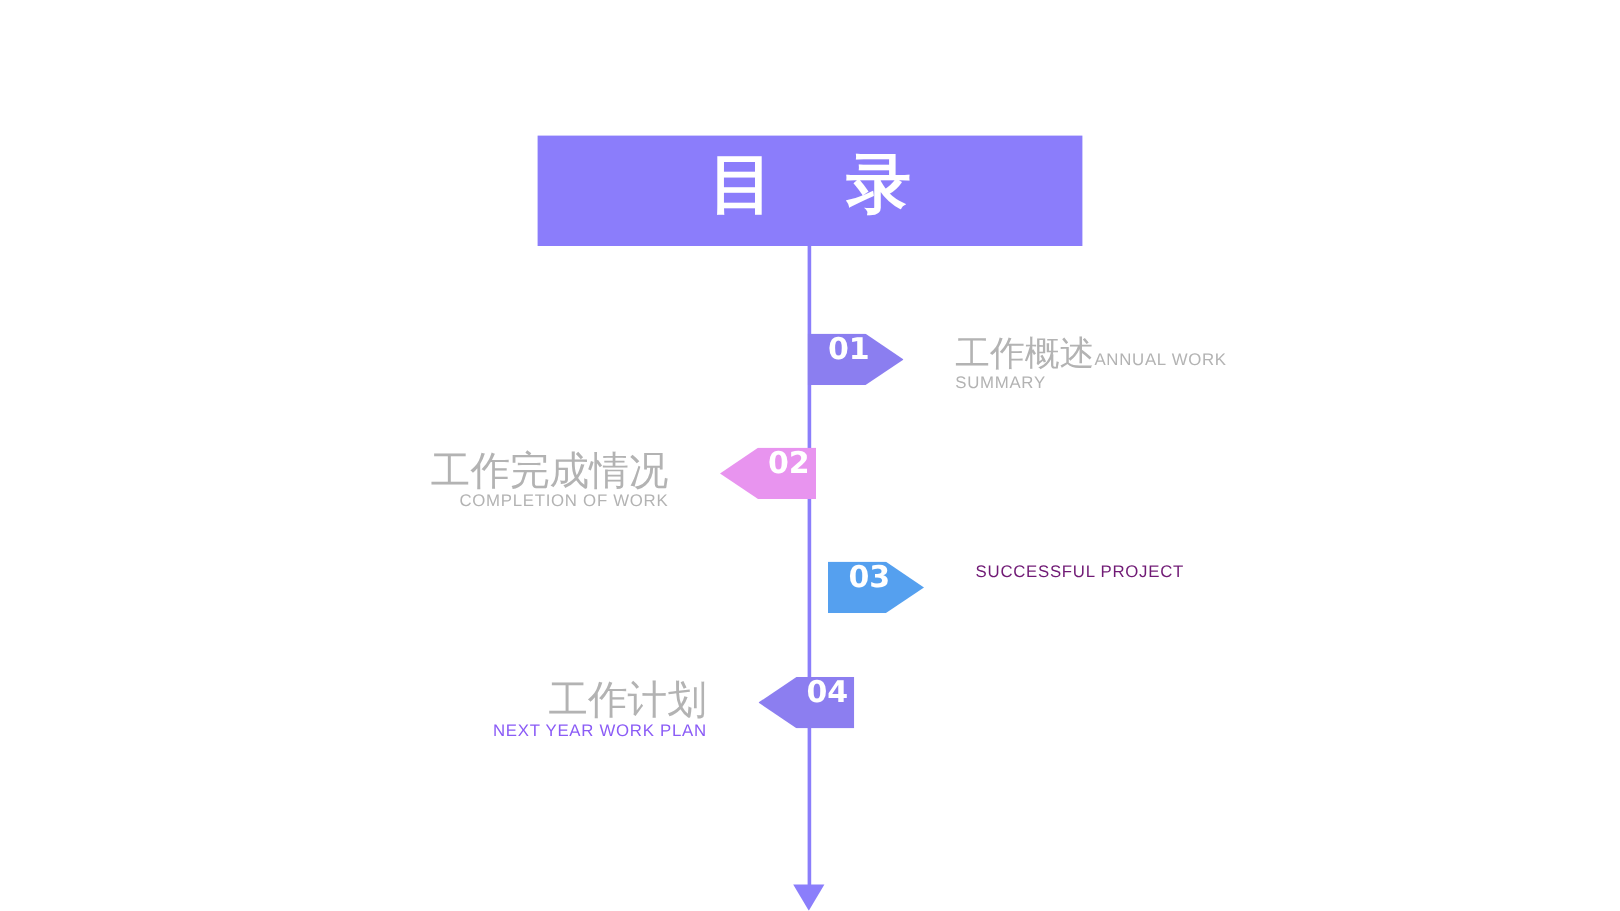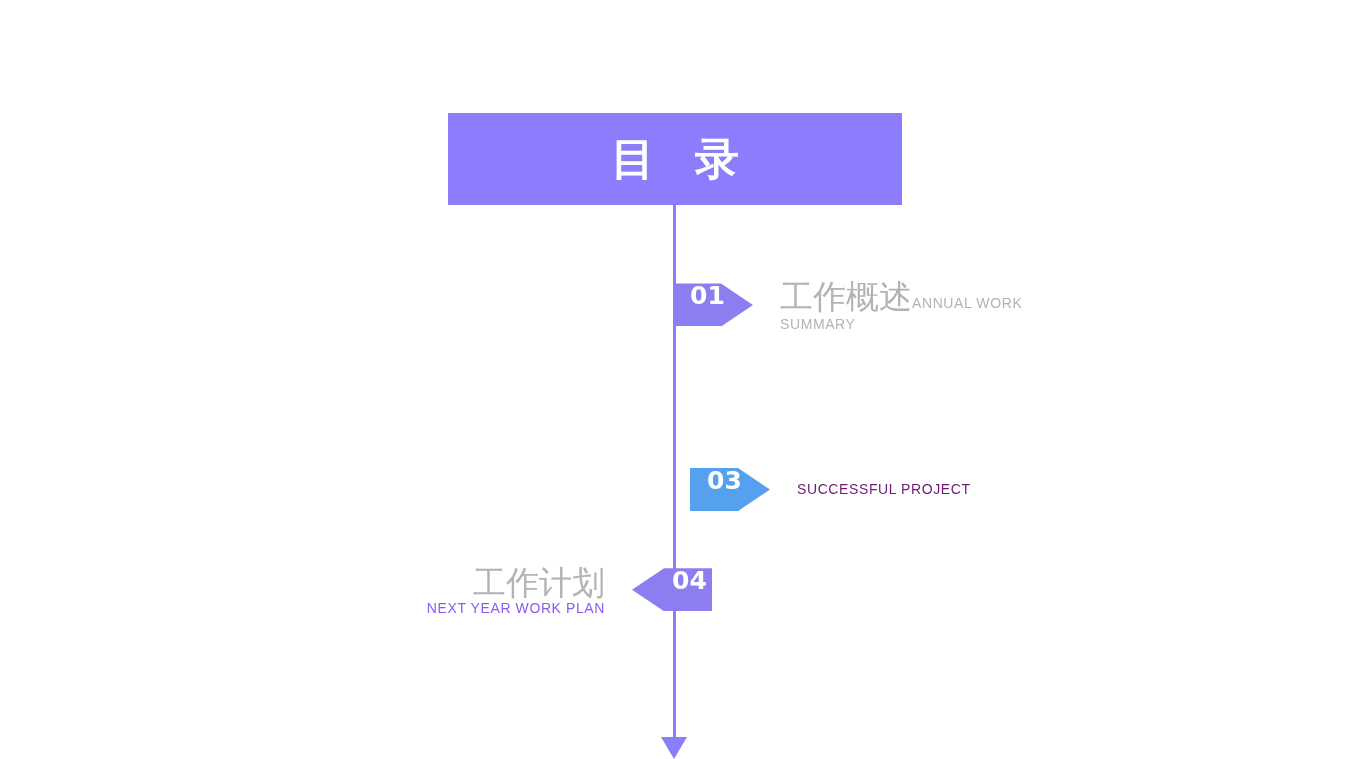--- a/index.html
+++ b/index.html
@@ -47,33 +47,34 @@
     top: 113px;
     width: 454px;
     height: 92px;
     background: #8b7dfb;
     display: flex;
     align-items: center;
     justify-content: center;
   }
   .title-text {
     color: #ffffff;
-    font-size: 44px;
+    font-size: 54px;
     font-weight: bold;
     letter-spacing: 14px;
     text-indent: 14px;
     line-height: 1;
-    font-family: Liberation Sans, sans-serif;
+    font-family: Liberation Mono, monospace;
   }
 
   
   .entry {
     position: absolute;
     display: flex;
-    align-items: center;
+    align-items: flex-start;
+    gap: 16px;
   }
 
   
   .badge {
     position: relative;
     width: 80px;
     height: 43px;
     flex: 0 0 auto;
   }
   .badge .shape {
@@ -132,21 +133,21 @@
     font-size: 14px;
     letter-spacing: 0.6px;
     font-family: "Liberation Sans", sans-serif;
   }
   
   .inline-wrap {
     width: 245px;
     color: #b3b3b3;
   }
   .inline-wrap .cn {
-    font-size: 33px;
+    font-size: 29px;
     white-space: normal;
   }
   .inline-wrap .en {
     font-size: 14px;
   }
 
   
   #entry-01 { left: 673px; top: 278px; }
   #entry-02 { left: 0px;   top: 373px; width: 680px; justify-content: flex-end; }
   #entry-03 { left: 690px; top: 468px; }
@@ -167,20 +168,30 @@
   <div class="entry" id="entry-01">
     <div class="badge right">
       <div class="shape" style="background:#8b7ef0;"></div>
       <span class="num">01</span>
     </div>
     <div class="labels on-right inline-wrap" style="color: rgb(179, 179, 179);">
       <span class="cn" style="color: rgb(179, 179, 179);">工作概述</span><span class="en" style="color: rgb(179, 179, 179);">ANNUAL  WORK  SUMMARY</span>
     </div>
   </div>
 
+  <div class="entry" id="entry-02">
+    <div class="labels on-left">
+      <div class="cn" style="color: rgb(179, 179, 179);">工作完成情况</div>
+      <div class="en" style="color: rgb(179, 179, 179);">COMPLETION OF WORK</div>
+    </div>
+    <div class="badge left">
+      <div class="shape" style="background:#e894ef;"></div>
+      <span class="num">02</span>
+    </div>
+  </div>
 
   <div class="entry" id="entry-03">
     <div class="badge right">
       <div class="shape" style="background:#55a0ef;"></div>
       <span class="num">03</span>
     </div>
     <div class="labels on-right">
       <div class="en" style="color: #701a75;">SUCCESSFUL PROJECT</div>
     </div>
   </div>

